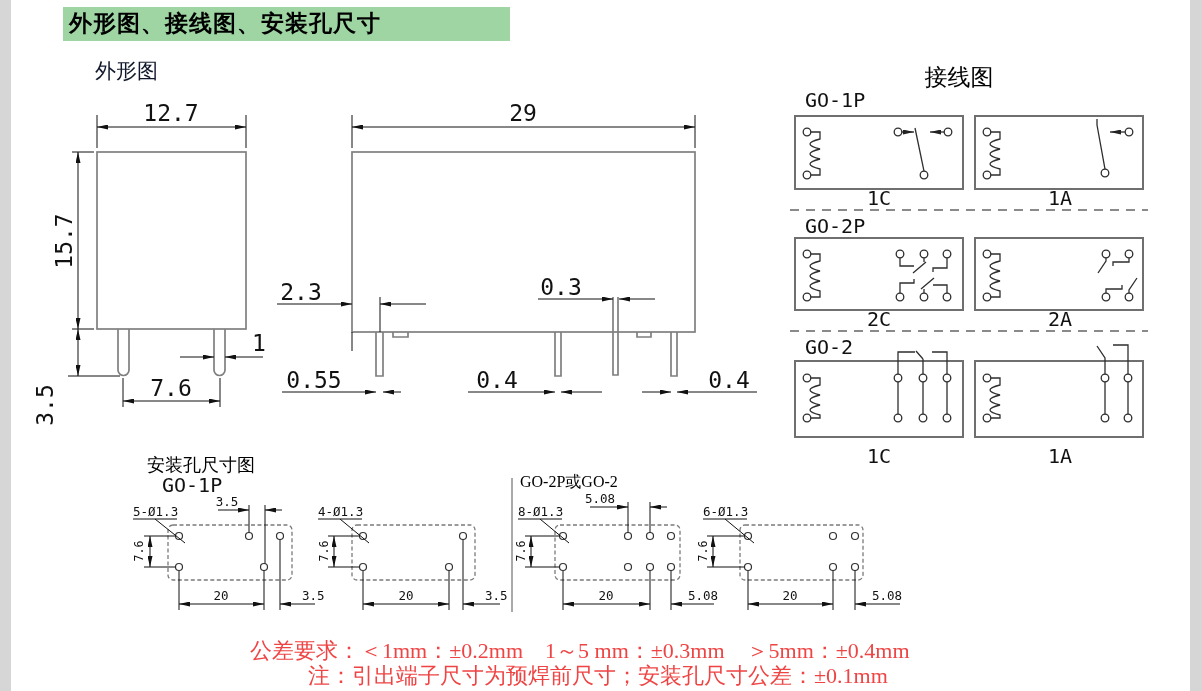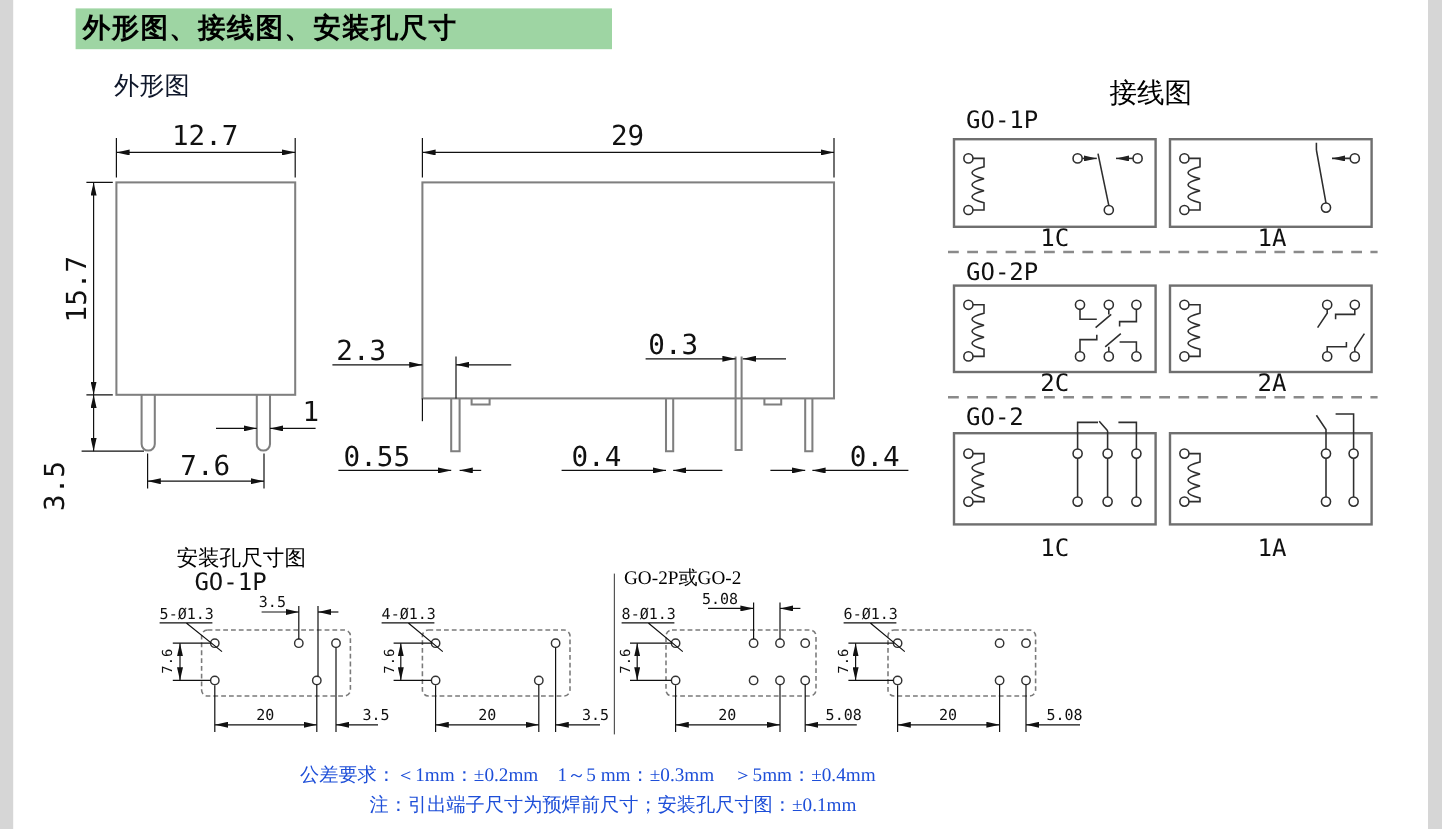--- a/index.html
+++ b/index.html
@@ -5,21 +5,21 @@
   html,body{margin:0;padding:0;background:#fff;}
   #page{position:relative;width:1202px;height:691px;background:#ffffff;overflow:hidden;
         font-family:"Liberation Serif",serif;padding-left:48px;}
   .edge{position:absolute;top:0;height:691px;background:#d6d6d6;}
   #edge-l{left:0;width:11px;}
   #edge-r{left:1190px;width:12px;}
   #hdr{position:absolute;left:63px;top:7px;width:447px;height:34px;background:#9ed5a3;
        font-weight:bold;font-size:23px;line-height:34px;padding-left:6px;box-sizing:border-box;
        letter-spacing:1px;color:#000;}
   #sub-outline{position:absolute;left:95px;top:57px;font-size:21px;color:#0f172a;}
-  .note{position:absolute;font-size:16px;color:#1d4ed8;white-space:pre;}
+  .note{position:absolute;font-size:22px;color:#ef4444;white-space:pre;}
   #note1{left:250px;top:636px;}
   #note2{left:308px;top:661px;}
   svg{position:absolute;overflow:visible;}
   svg text{font-family:"DejaVu Sans Mono",monospace;fill:#111;}
   .dimL{font-size:23px;}
   .dimM{font-size:20px;}
   .dimS{font-size:12.5px;}
   .dimXS{font-size:11.5px;}
   .cjkt{font-family:"Liberation Serif",serif;font-size:23px;fill:#000;}
   .cjks{font-family:"Liberation Serif",serif;font-size:18px;fill:#000;}
@@ -336,14 +336,14 @@
       <text class="dimXS" x="604" y="114" text-anchor="middle" transform="rotate(-90 604 111)">7.6</text>
       <path class="dim" d="M648,131 V170 M733,130.5 V170 M755,130.5 V170"></path>
       <path class="dim" d="M648,164 H733" marker-start="url(#a3)" marker-end="url(#a3)"></path>
       <text class="dimS" x="690" y="160" text-anchor="middle">20</text>
       <path class="dim" d="M800,164 H755" marker-end="url(#a3)"></path>
       <text class="dimS" x="772" y="160">5.08</text>
     </g>
   </svg>
 
   <div class="note" id="note1">公差要求：＜1mm：±0.2mm　1～5 mm：±0.3mm　＞5mm：±0.4mm</div>
-  <div class="note" id="note2">注：引出端子尺寸为预焊前尺寸；安装孔尺寸图：±0.1mm</div>
+  <div class="note" id="note2">注：引出端子尺寸为预焊前尺寸；安装孔尺寸公差：±0.1mm</div>
 </div>
 
 </body></html>

